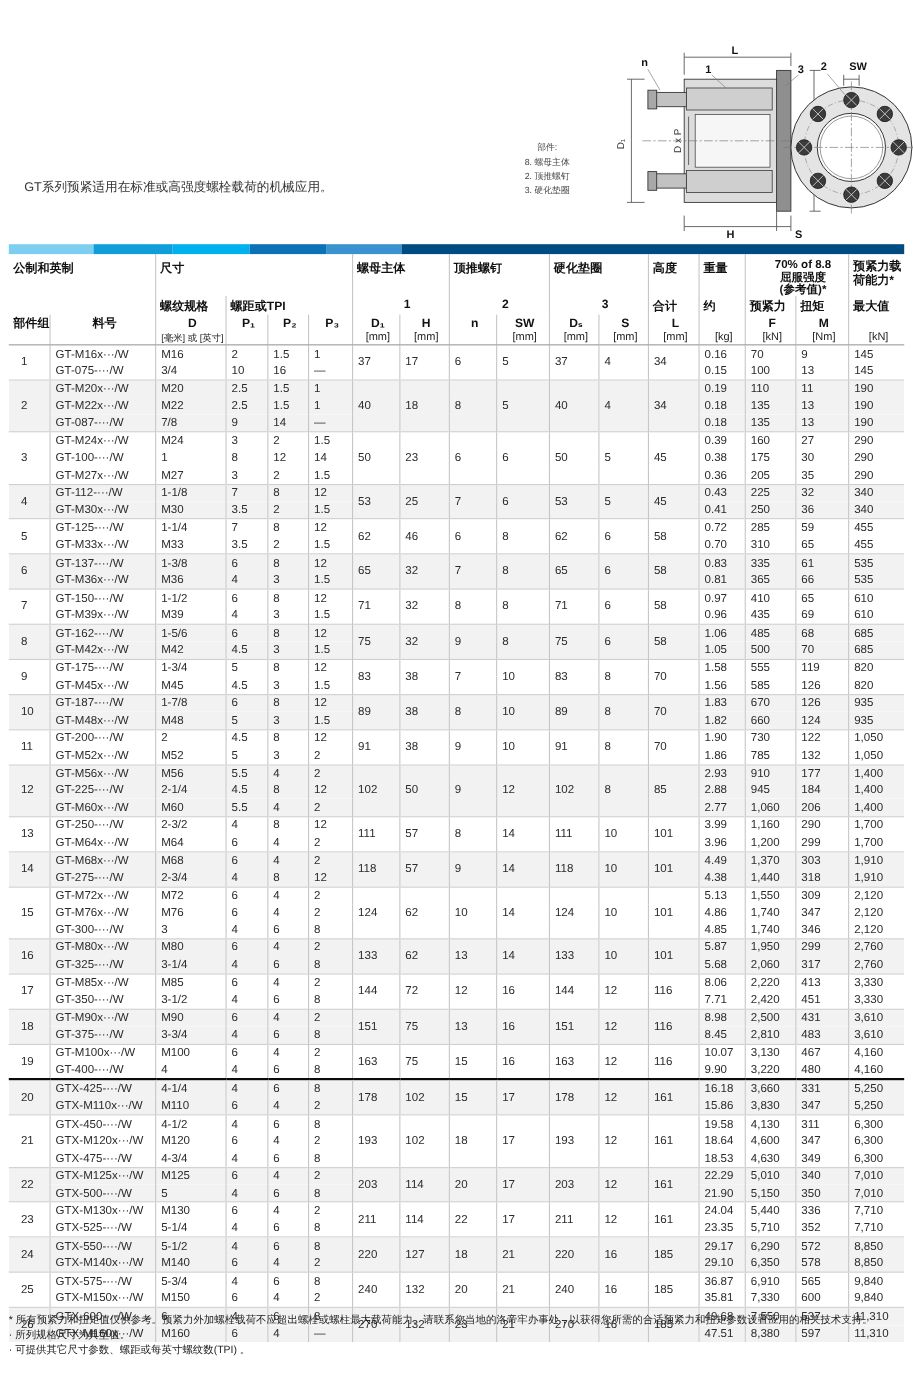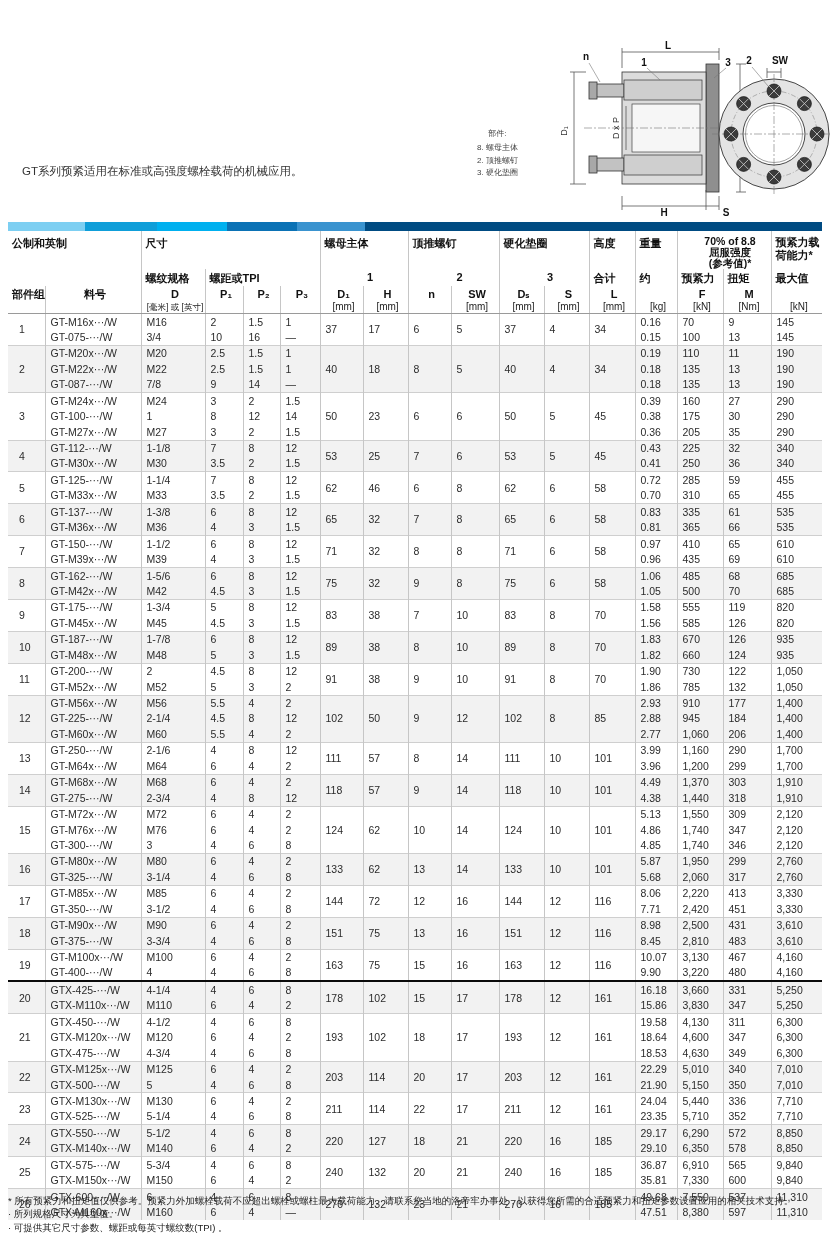--- a/index.html
+++ b/index.html
@@ -686,21 +686,21 @@
           <td>4</td>
           <td>2</td>
           <td>2.77</td>
           <td>1,060</td>
           <td>206</td>
           <td>1,400</td>
         </tr>
         <tr class="gstart">
           <td class="c-group" rowspan="2">13</td>
           <td class="c-part">GT-250-···/W</td>
-          <td>2-1/6</td>
+          <td>2-3/2</td>
           <td>4</td>
           <td>8</td>
           <td>12</td>
           <td class="c-shared" rowspan="2">111</td>
           <td class="c-shared" rowspan="2">57</td>
           <td class="c-shared" rowspan="2">8</td>
           <td class="c-shared" rowspan="2">14</td>
           <td class="c-shared" rowspan="2">111</td>
           <td class="c-shared" rowspan="2">10</td>
           <td class="c-shared" rowspan="2">101</td>

